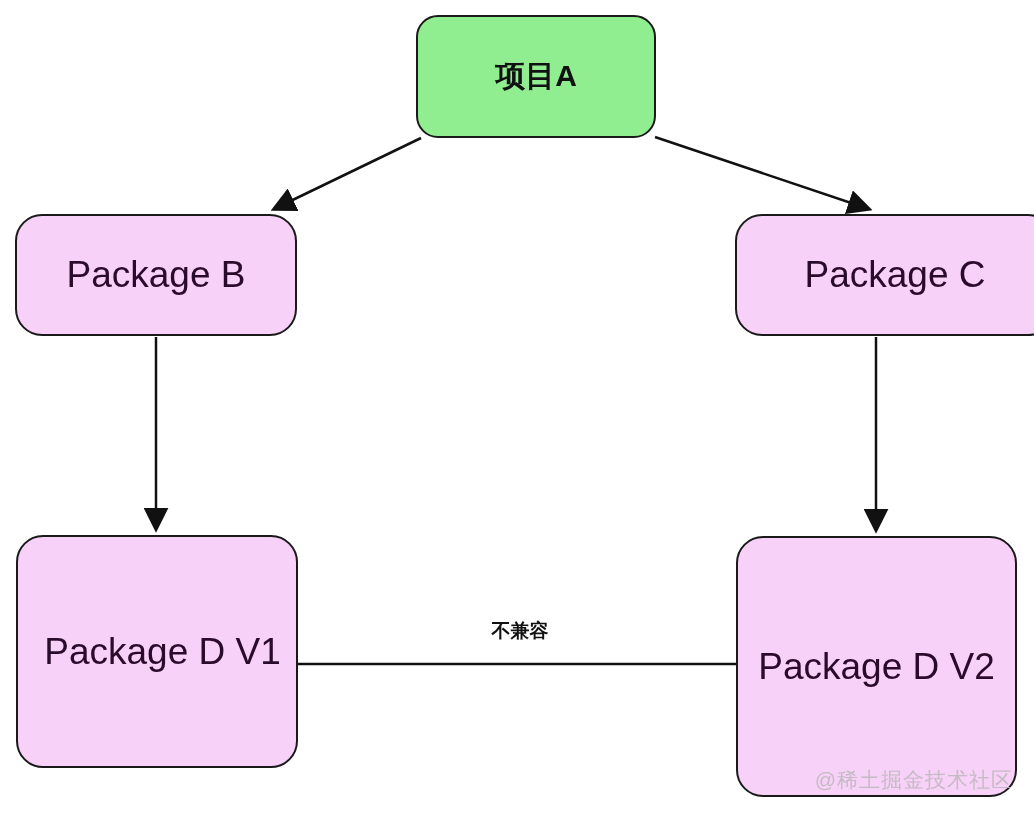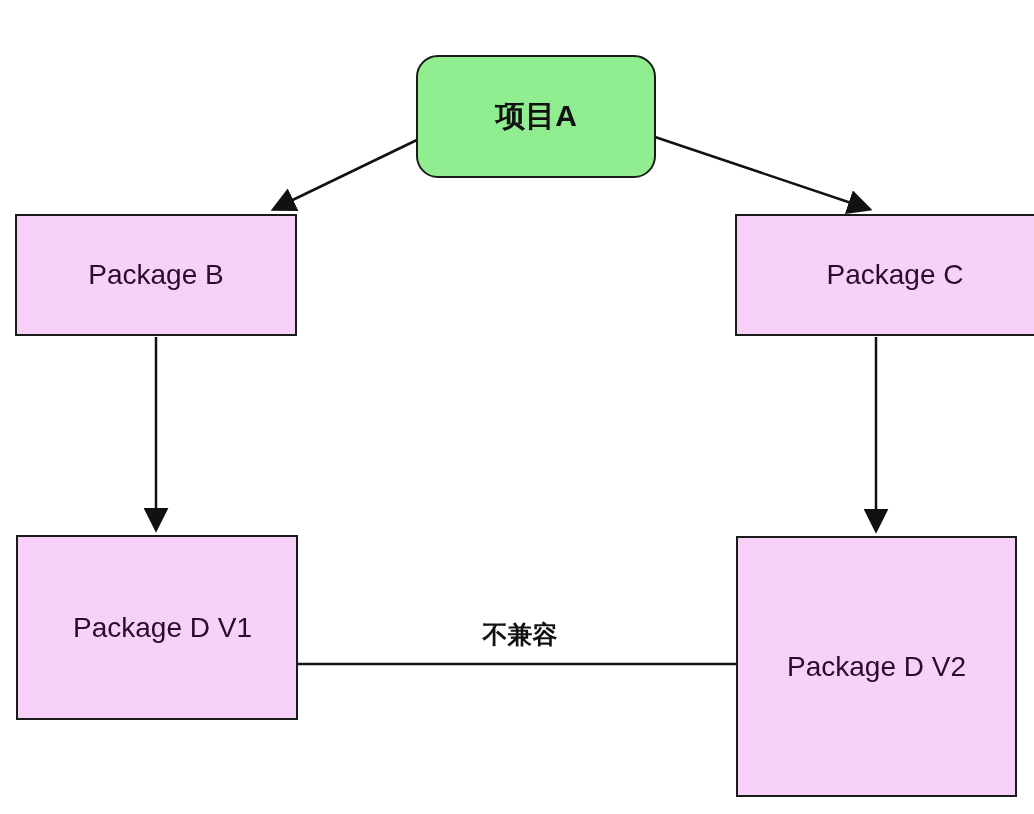--- a/index.html
+++ b/index.html
@@ -37,34 +37,35 @@
     top: 15px;
     width: 240px;
     height: 123px;
     border-radius: 22px;
     font-size: 30px;
     font-weight: 700;
     color: #111111;
   }
   .node-pink {
     color: #2b0b2b;
-    font-size: 28px;
+    font-size: 37px;
     font-weight: 400;
+    border-radius: 27px;
   }
   .node-b  { left: 15px;  top: 214px; width: 282px; height: 122px; }
   .node-c  { left: 735px; top: 214px; width: 320px; height: 122px; }
-  .node-d1 { left: 16px;  top: 535px; width: 282px; height: 185px; padding-left: 11px; }
+  .node-d1 { left: 16px;  top: 535px; width: 282px; height: 233px; padding-left: 11px; }
   .node-d2 { left: 736px; top: 536px; width: 281px; height: 261px; }
   .edge-label {
     position: absolute;
     left: 400px;
     top: 618px;
     width: 240px;
     text-align: center;
-    font-size: 25px;
+    font-size: 19px;
     font-weight: 700;
     color: #111111;
   }
   .watermark {
     position: absolute;
     right: 21px;
     top: 766px;
     font-size: 21px;
     letter-spacing: 1px;
     color: rgba(187, 183, 187, 0.85);
@@ -81,21 +82,21 @@
         <path d="M0,0 L10,5 L0,10 z" style="fill: rgb(17, 17, 17);"></path>
       </marker>
     </defs>
     <line x1="421" y1="138" x2="274" y2="209" stroke-width="2.5" marker-end="url(#arrowhead)" style="stroke: rgb(17, 17, 17);"></line>
     <line x1="655" y1="137" x2="869" y2="209" stroke-width="2.5" marker-end="url(#arrowhead)" style="stroke: rgb(17, 17, 17);"></line>
     <line x1="156" y1="337" x2="156" y2="529" stroke-width="2.5" marker-end="url(#arrowhead)" style="stroke: rgb(17, 17, 17);"></line>
     <line x1="876" y1="337" x2="876" y2="530" stroke-width="2.5" marker-end="url(#arrowhead)" style="stroke: rgb(17, 17, 17);"></line>
     <line x1="298" y1="664" x2="736" y2="664" stroke-width="2.5" style="stroke: rgb(17, 17, 17);"></line>
   </svg>
 
-  <div class="node node-green" style="background-color: rgb(144, 238, 144); border-color: rgb(26, 26, 26); margin-top: 40px;">
+  <div class="node node-green" style="background-color: rgb(144, 238, 144); border-color: rgb(26, 26, 26);">
     <span>项目A</span>
   </div>
 
   <div class="node node-pink node-b" style="background-color: rgb(248, 209, 248); border-color: rgb(26, 26, 26);">
     <span>Package B</span>
   </div>
 
   <div class="node node-pink node-c" style="background-color: rgb(248, 209, 248); border-color: rgb(26, 26, 26);">
     <span>Package C</span>
   </div>
@@ -103,14 +104,15 @@
   <div class="node node-pink node-d1" style="background-color: rgb(248, 209, 248); border-color: rgb(26, 26, 26);">
     <span>Package D V1</span>
   </div>
 
   <div class="node node-pink node-d2" style="background-color: rgb(248, 209, 248); border-color: rgb(26, 26, 26); justify-content: center;">
     <span>Package D V2</span>
   </div>
 
   <div class="edge-label">不兼容</div>
 
+  <div class="watermark">@稀土掘金技术社区</div>
 
 </div>
 
 </body></html>

